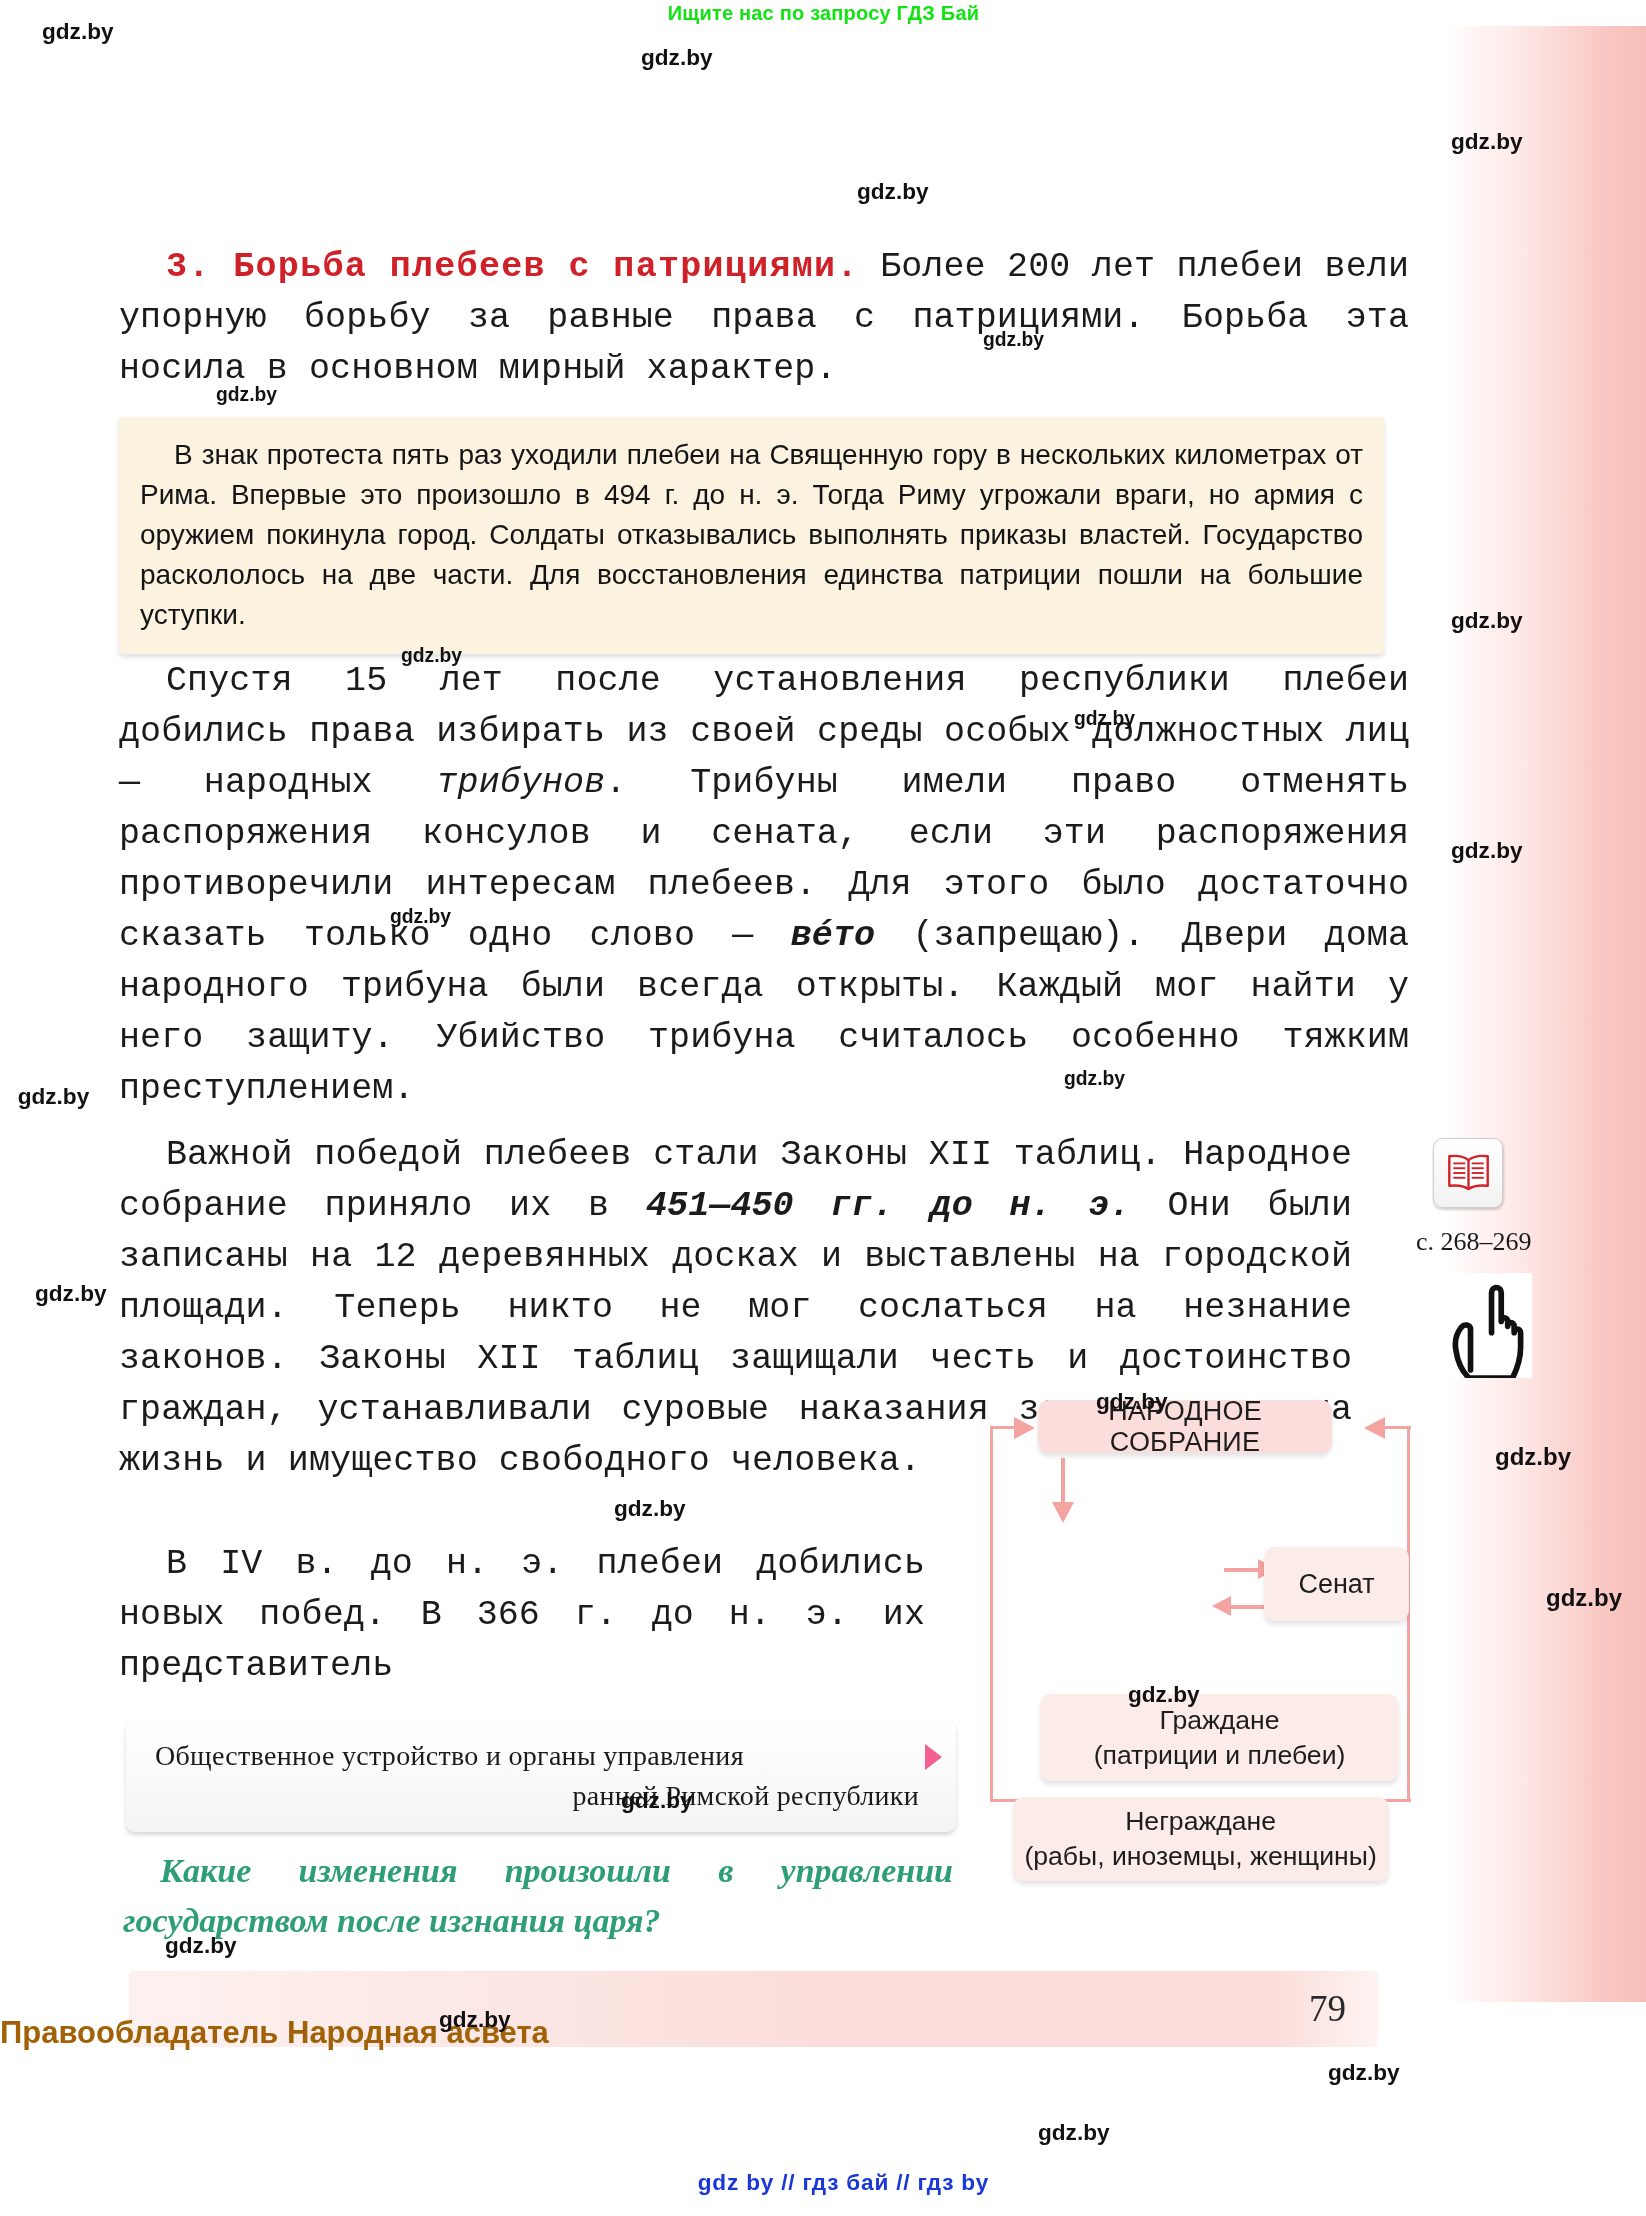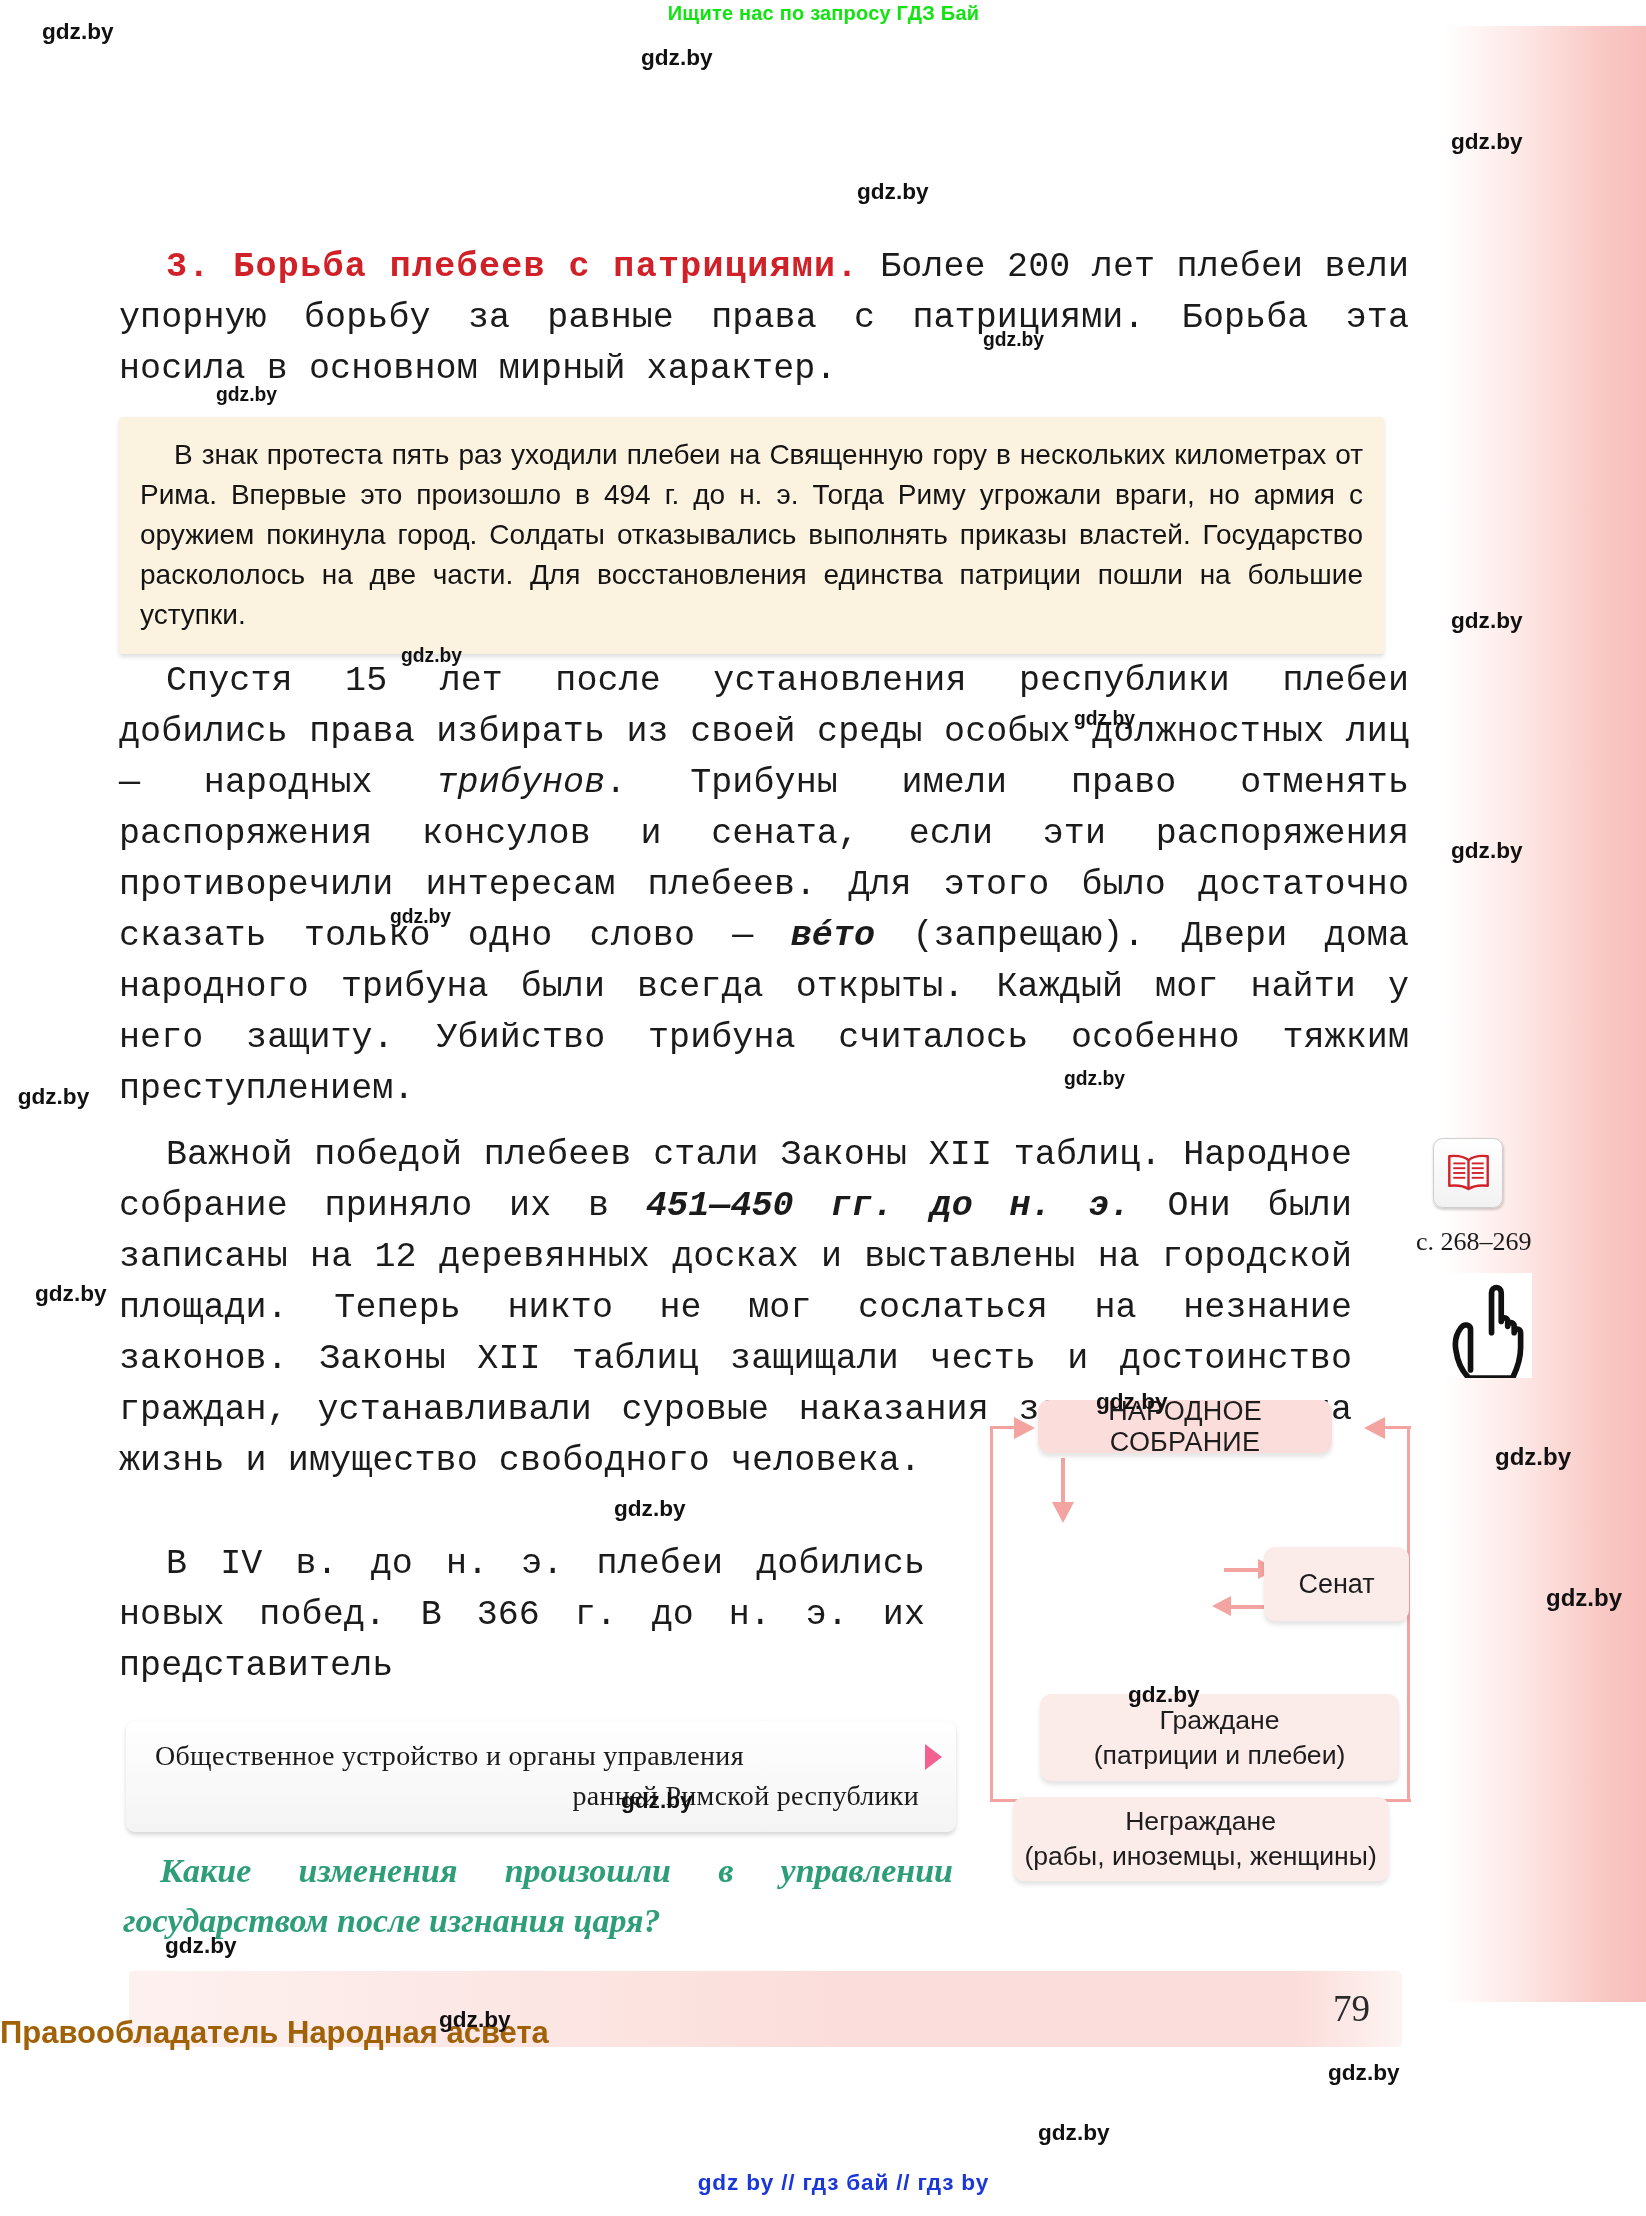--- a/index.html
+++ b/index.html
@@ -107,21 +107,21 @@
     position:absolute;left:123px;top:1846px;width:830px;
     font-family:"Liberation Serif",serif;font-style:italic;font-weight:700;
     font-size:34px;line-height:50px;color:#2e9e78;
     text-align:justify;text-align-last:left;text-indent:37px;
   }
 
   
   #footer-bar{
     position:absolute;left:129px;top:1971px;width:1249px;height:76px;
     background:linear-gradient(to right,#fdf1ef 0%,#fbdedb 55%,#fbdedb 92%,#fdf4f2 100%);
-    border-radius:4.8px;z-index:1;padding-left:24px;
+    border-radius:4.8px;z-index:1;
   }
   #page-num{
     position:absolute;right:32px;top:16px;
     font-family:"Liberation Serif",serif;font-size:37px;color:#2a2a2a;
   }
   #rights{
     position:absolute;left:0;top:2015px;width:1354px;text-align:left;
     font-family:"Liberation Sans",sans-serif;font-size:31px;font-weight:700;
     color:#a16207;z-index:5;
   }

